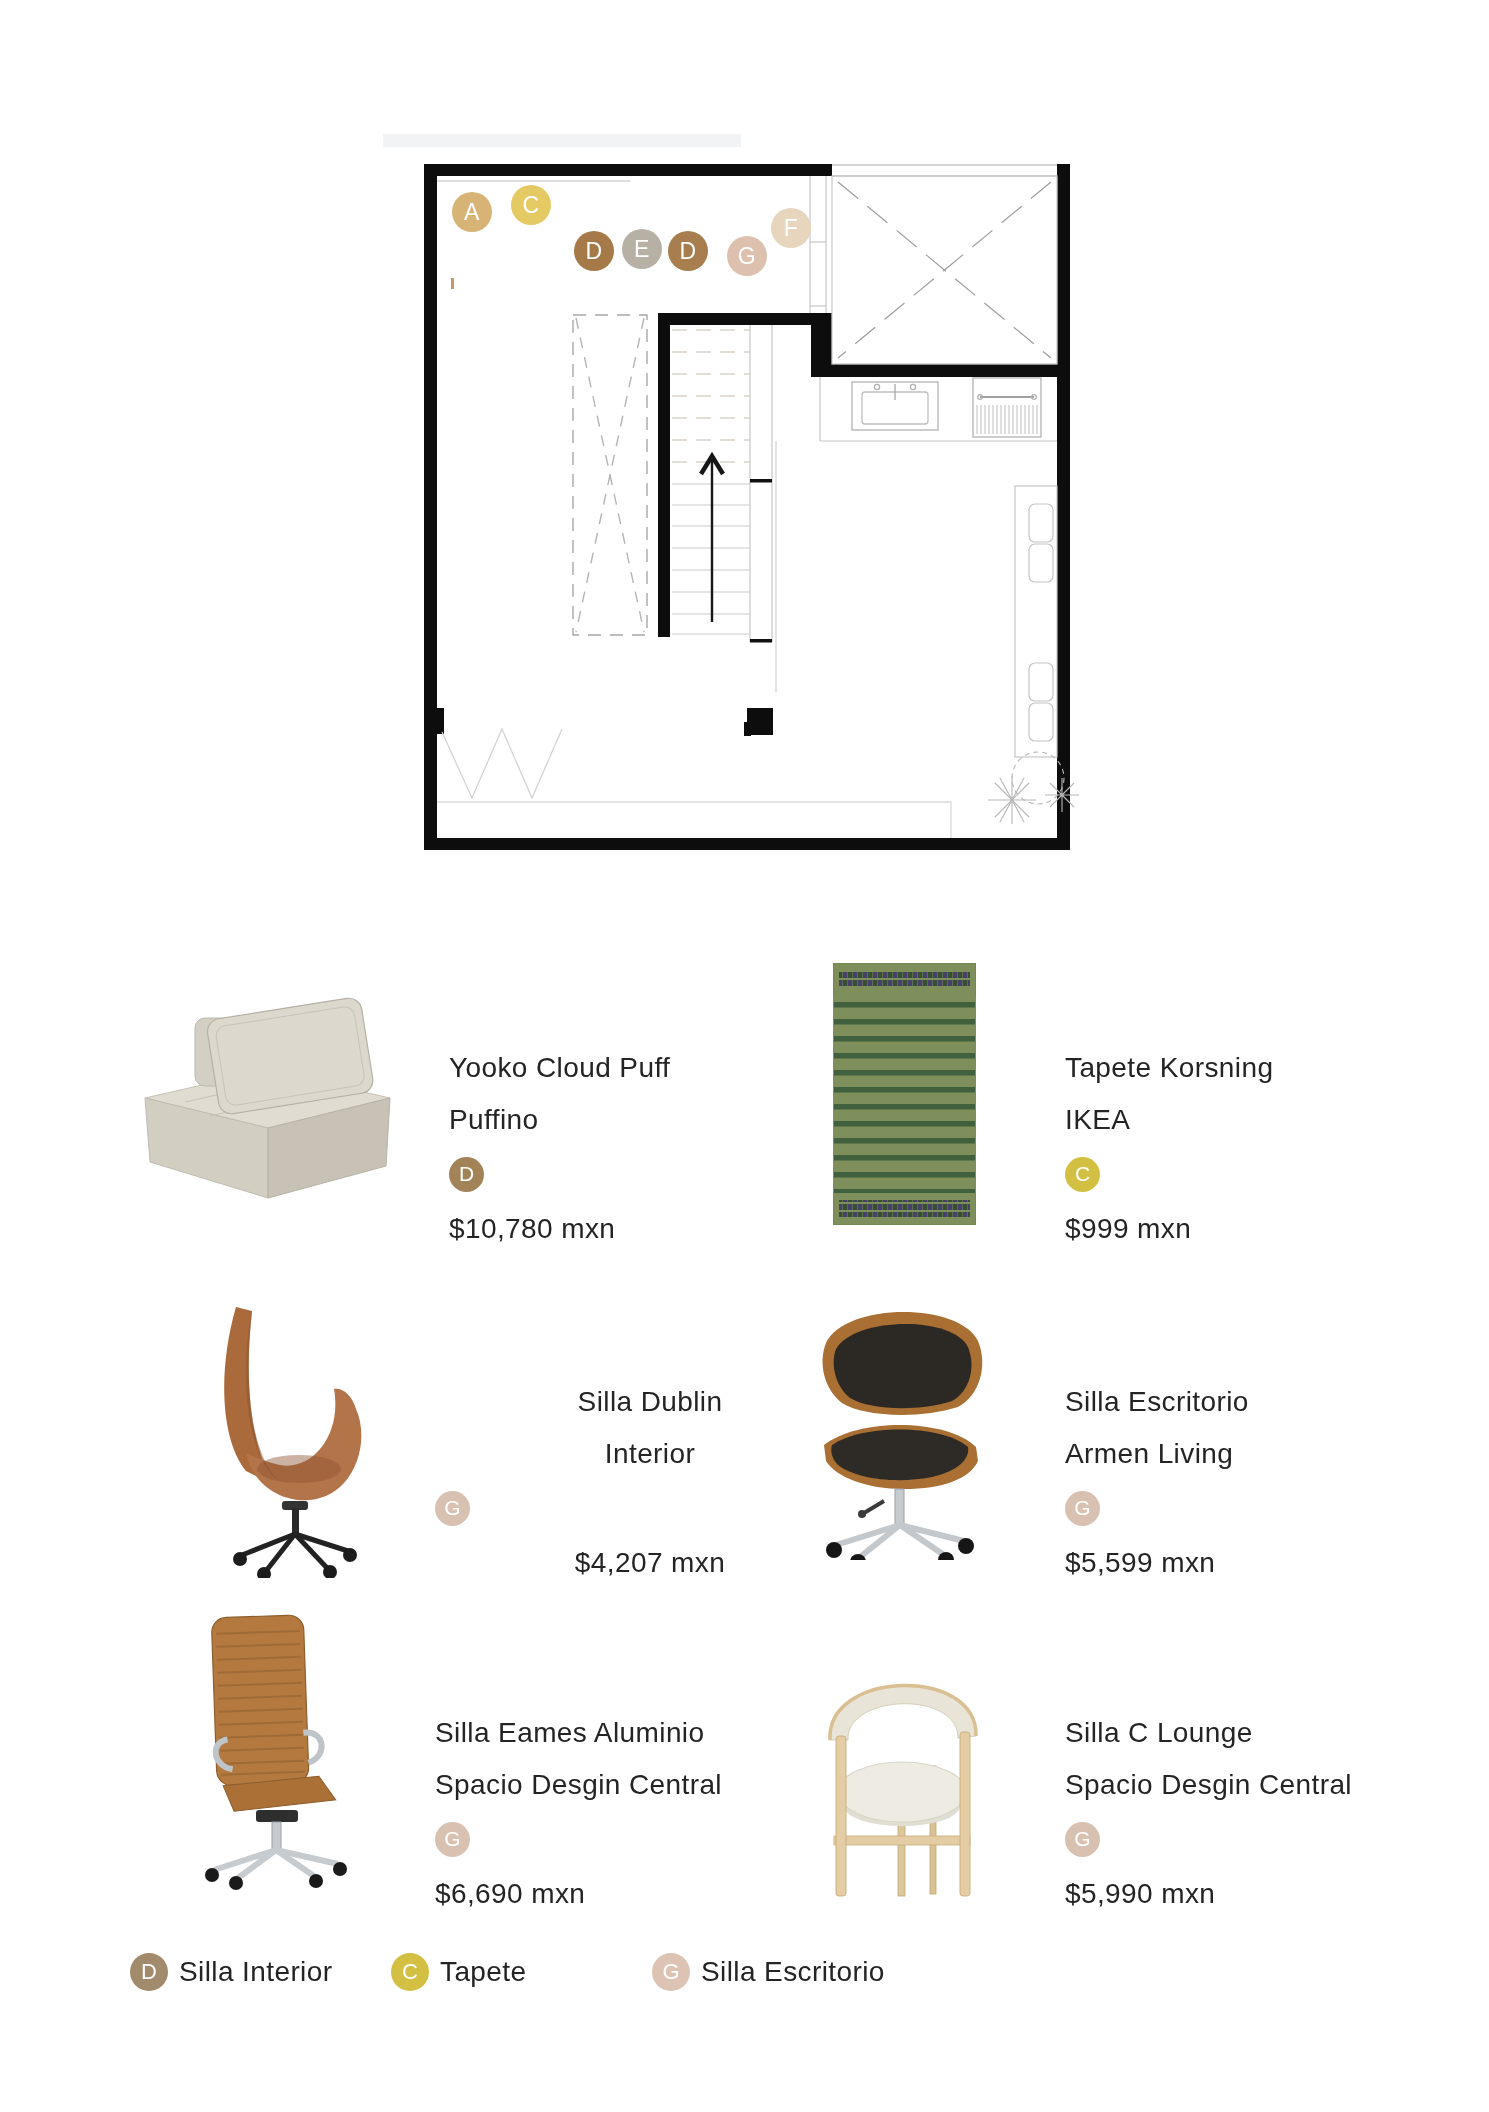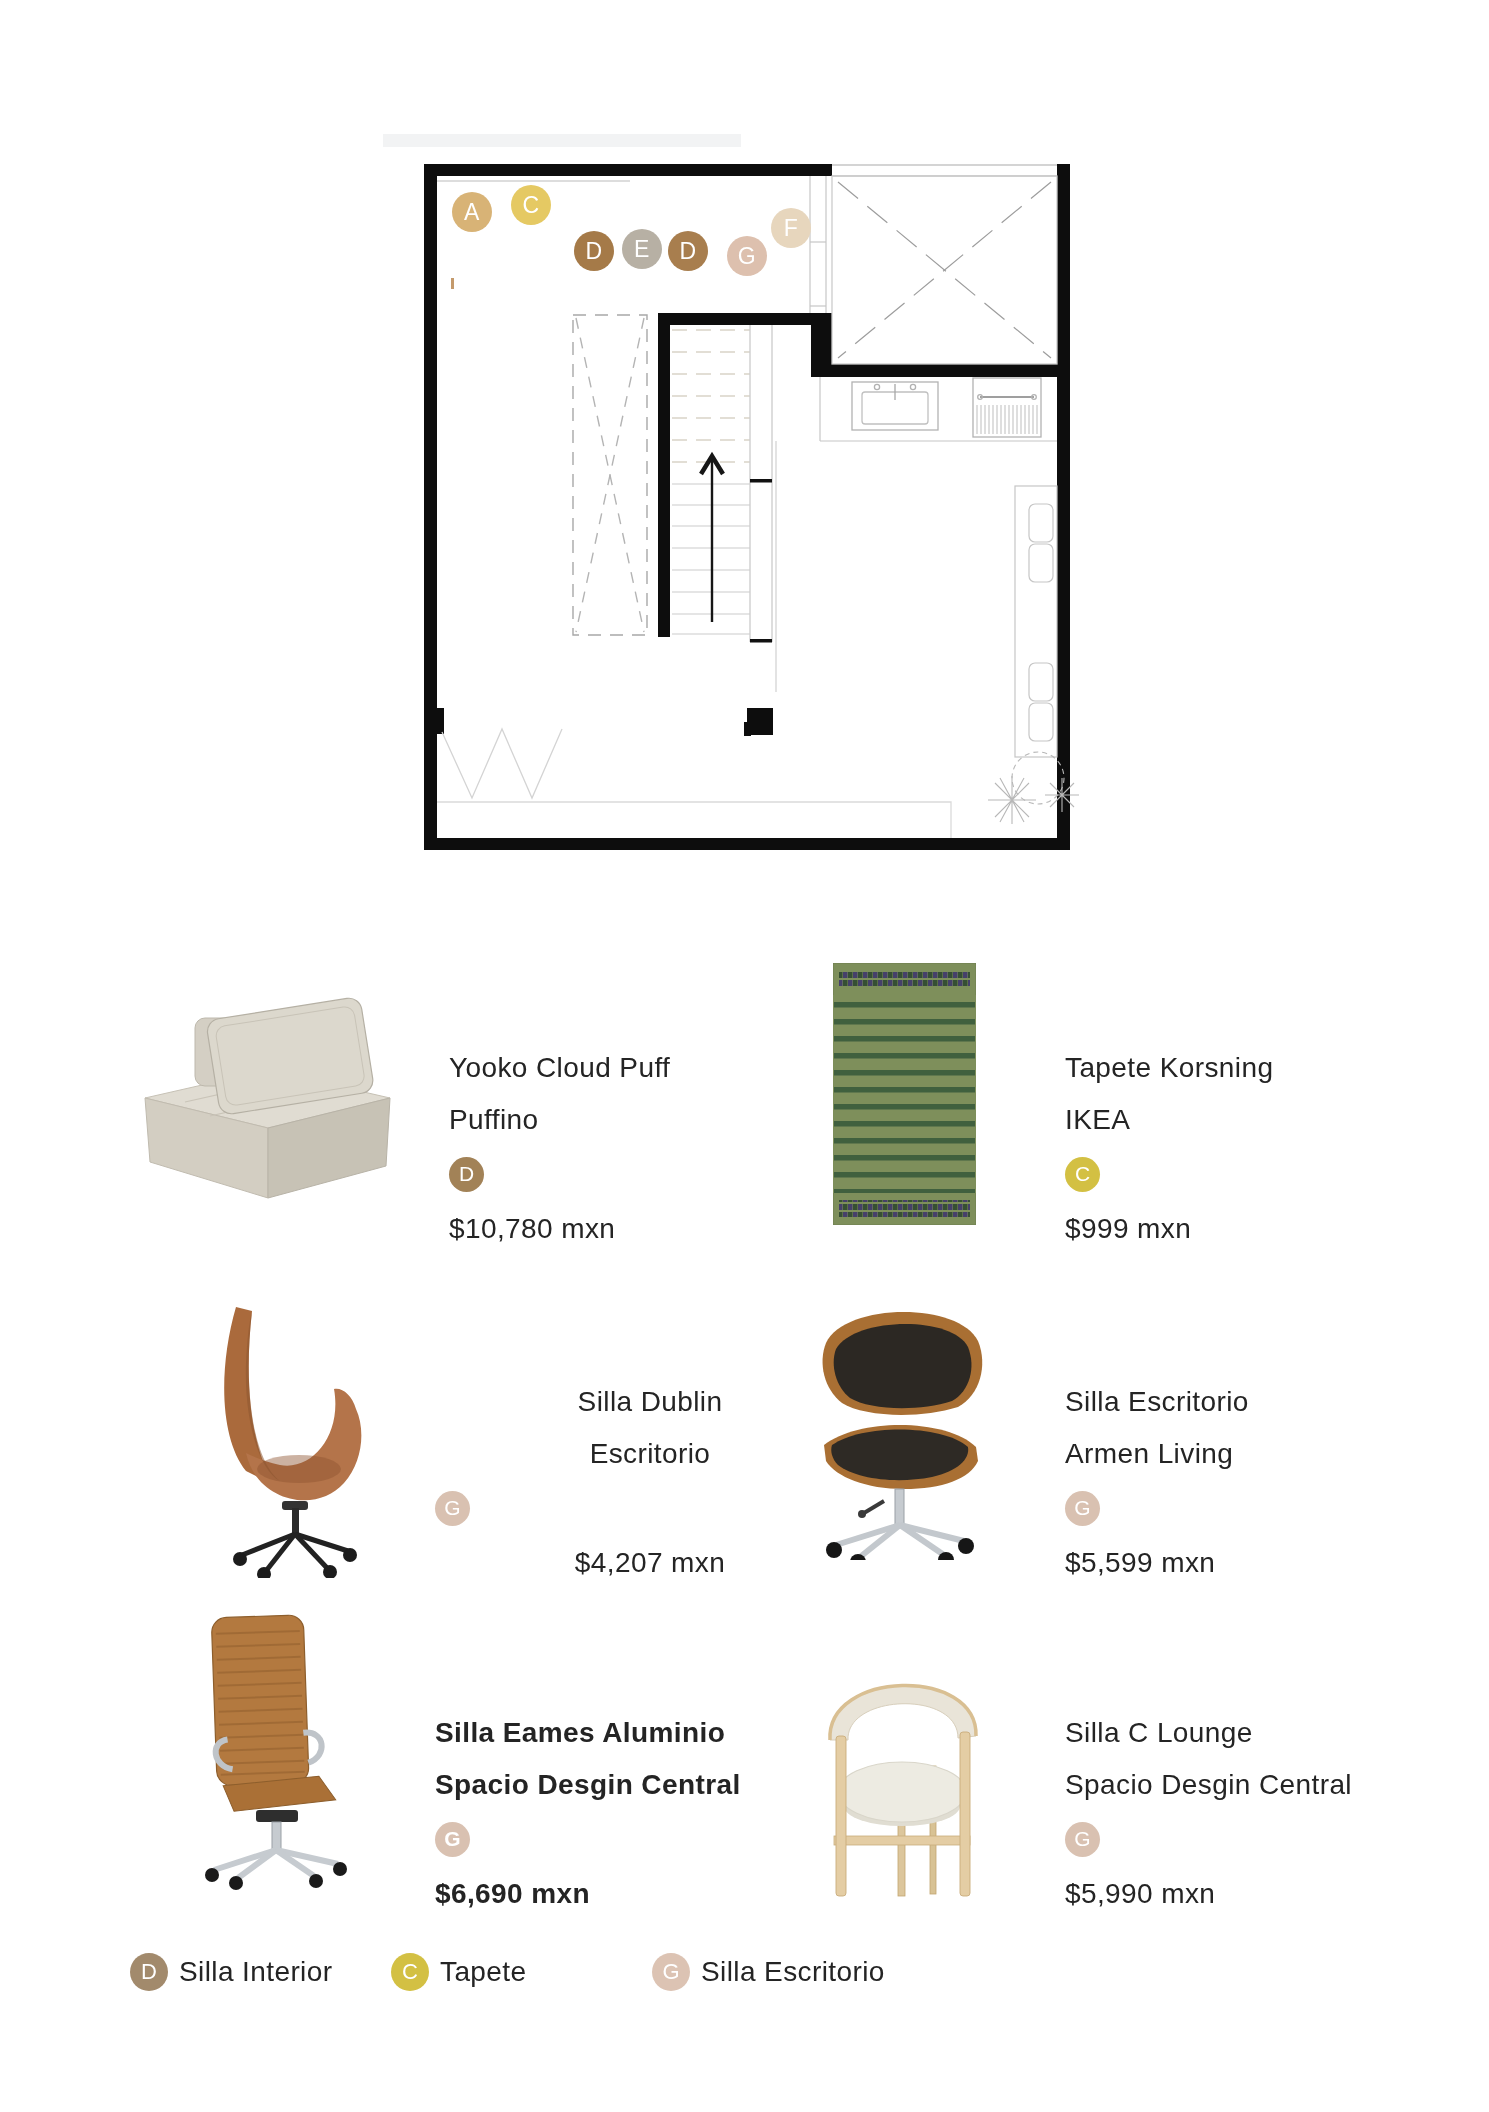--- a/index.html
+++ b/index.html
@@ -273,37 +273,37 @@
   <div class="p-line">Tapete Korsning</div>
   <div class="p-line">IKEA</div>
   <div class="p-badge-row">
       <span class="badge" style="background-color: rgb(211, 192, 67);">C</span>
     </div>
   <div class="p-price">$999 mxn</div>
 </div>
 
 <div class="card-text" style="left:435px;top:1376px;text-align:center;">
   <div class="p-line">Silla Dublin</div>
-  <div class="p-line">Escritorio</div>
+  <div class="p-line">Interior</div>
   <div class="p-badge-row">
       <span class="badge" style="background-color: rgb(217, 193, 177);">G</span>
     </div>
   <div class="p-price">$4,207 mxn</div>
 </div>
 
 <div class="card-text" style="left:1065px;top:1376px;">
   <div class="p-line">Silla Escritorio</div>
   <div class="p-line">Armen Living</div>
   <div class="p-badge-row">
       <span class="badge" style="background-color: rgb(217, 193, 177);">G</span>
     </div>
   <div class="p-price">$5,599 mxn</div>
 </div>
 
-<div class="card-text" style="left:435px;top:1707px;font-weight:bold;">
+<div class="card-text" style="left:435px;top:1707px;">
   <div class="p-line">Silla Eames Aluminio</div>
   <div class="p-line">Spacio Desgin Central</div>
   <div class="p-badge-row">
       <span class="badge" style="background-color: rgb(217, 193, 177);">G</span>
     </div>
   <div class="p-price">$6,690 mxn</div>
 </div>
 
 <div class="card-text" style="left:1065px;top:1707px;">
   <div class="p-line">Silla C Lounge</div>

